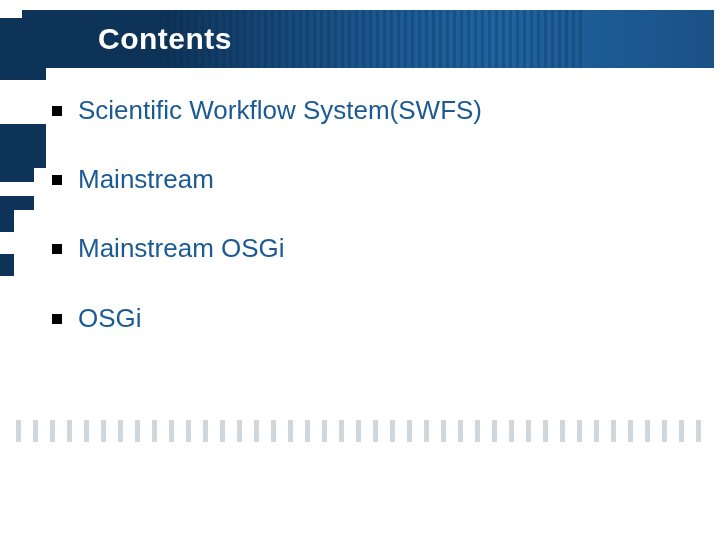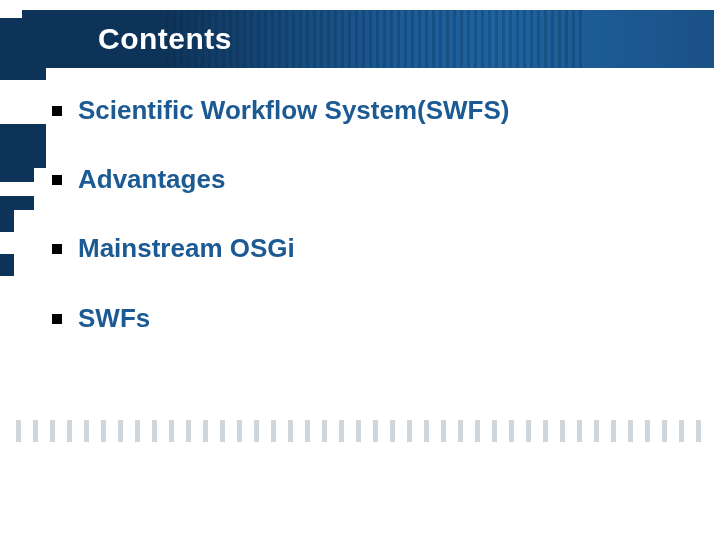--- a/index.html
+++ b/index.html
@@ -73,21 +73,21 @@
     position: absolute;
     top: 95px;
     left: 48px;
     right: 40px;
   }
   .content ul { list-style: none; }
   .content li {
     position: relative;
     padding-left: 30px;
     font-size: 26px;
-    font-weight: bold;
+    font-weight: normal;
     color: #1c5a94;
     margin-bottom: 38px;
     line-height: 1.2;
   }
   .content li::before {
     content: "";
     position: absolute;
     left: 4px;
     top: 11px;
     width: 10px;
@@ -193,23 +193,23 @@
       <div class="f1w"></div>
       <div class="f1"></div>
     <div class="t1b"></div>
       <div class="t1w"></div>
       <div class="t1"></div>
   </div>
 
   <div class="content">
     <ul>
       <li><span>Scientific Workflow System(SWFS)</span></li>
-      <li><span>Advantages</span></li>
+      <li><span>Mainstream</span></li>
       <li><span>Mainstream OSGi</span></li>
-      <li><span>SWFs</span></li>
+      <li><span>OSGi</span></li>
     </ul>
   </div>
 
   <div class="bottom-ticks">
     <span></span>
       <span></span>
       <span></span>
       <span></span>
       <span></span>
       <span></span>

